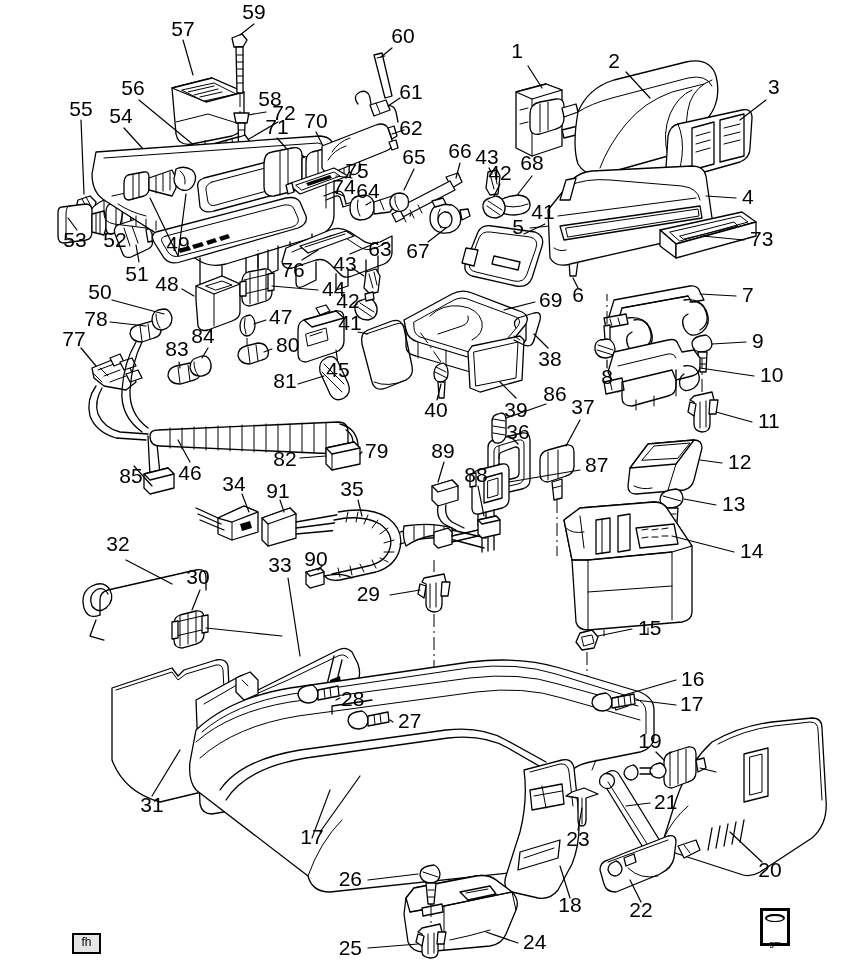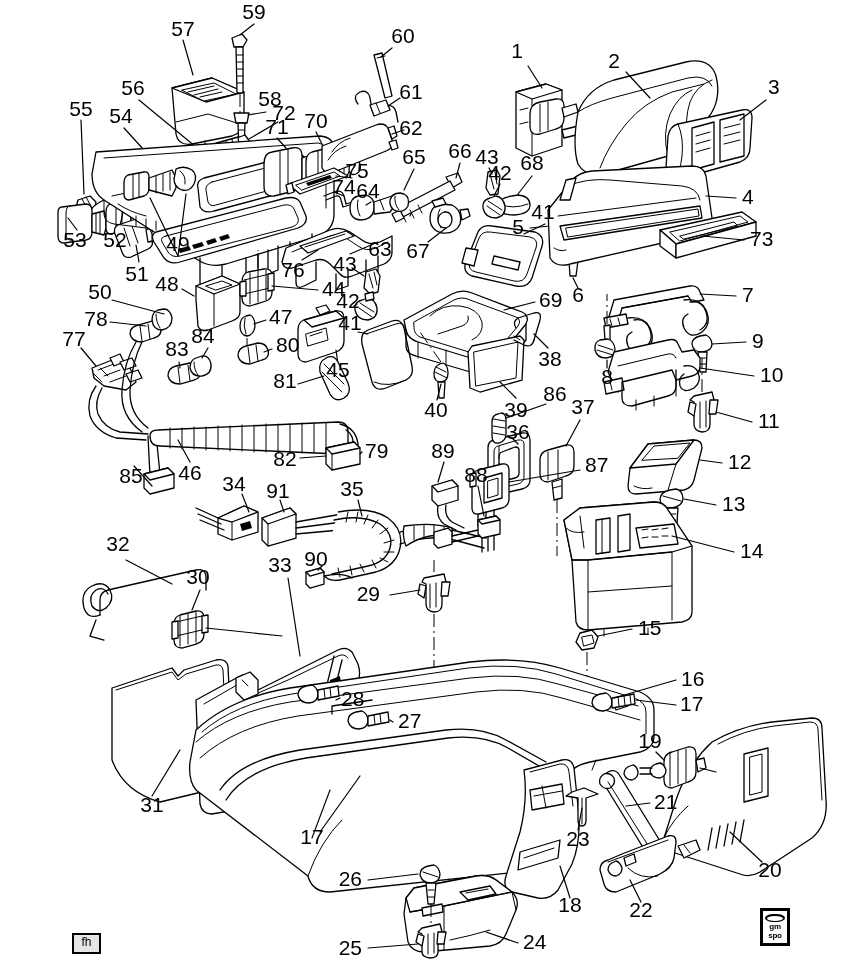--- a/index.html
+++ b/index.html
@@ -49,21 +49,21 @@
     content:"";position:absolute;left:2px;top:2px;
     width:16px;height:5px;background:#fff;border-radius:50%;
   }
   #gm-logo .txt{
     text-align:center;
     font-size:8px;
     font-weight:bold;
     line-height:8px;
     letter-spacing:-0.3px;
     color:#000;
-    margin-top:1px;
+    margin-top:18px;
   }
   svg#art{position:absolute;left:0;top:0;width:851px;height:960px;}
   svg#art *{vector-effect:non-scaling-stroke;}
   .ln{stroke:#000;stroke-width:1.3;fill:none;stroke-linecap:round;stroke-linejoin:round;}
   .lnT{stroke:#000;stroke-width:1.0;fill:none;stroke-linecap:round;stroke-linejoin:round;}
   .fw{fill:#ffffff;stroke:#000;stroke-width:1.3;stroke-linejoin:round;}
   .fk{fill:#000000;stroke:none;}
   .lead{stroke:#000;stroke-width:1.2;fill:none;stroke-linecap:round;}
   .cl{stroke:#000;stroke-width:1.0;fill:none;stroke-dasharray:13 4 2 4;}
 </style>

